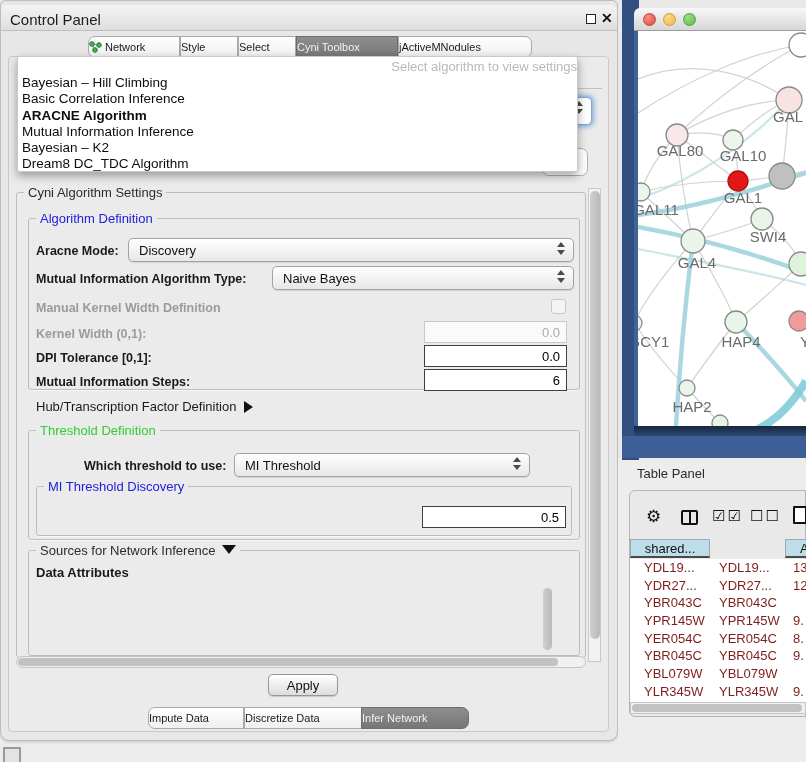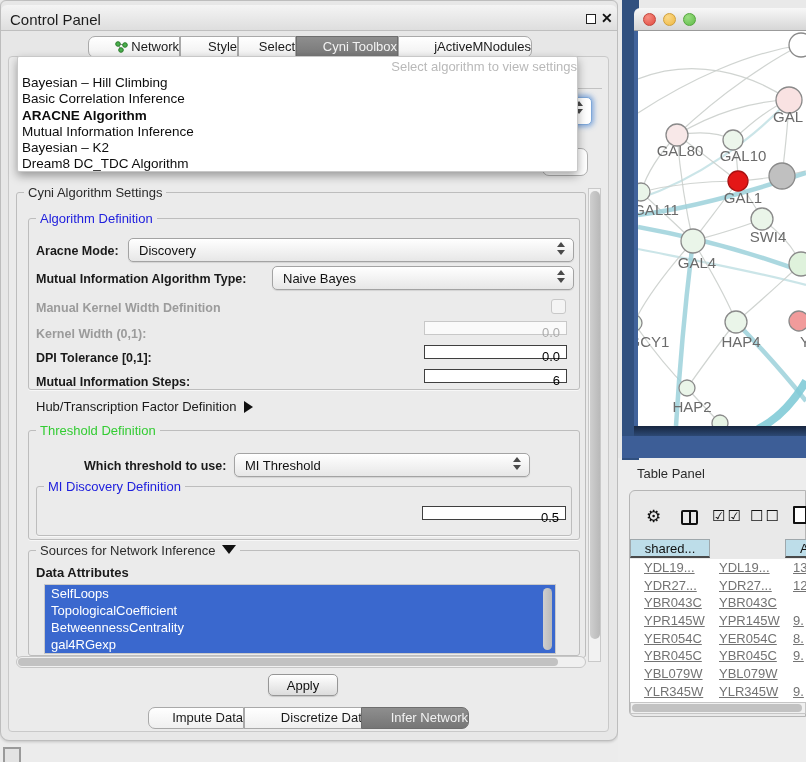--- a/index.html
+++ b/index.html
@@ -9,21 +9,21 @@
   
   .cp-window{left:0;top:4;width:618px;height:741px;background:#E7E7E7;border:1px solid #BDBDBD;
              border-radius:6px 6px 9px 9px;box-shadow:0 1px 3px rgba(0,0,0,.18);}
   .cp-titlebar{left:1px;top:5px;width:616px;height:26px;border-radius:6px 6px 0 0;
                background:linear-gradient(#F4F4F4,#DEDEDE);border-bottom:1px solid #BFBFBF;}
   .cp-title{left:10px;top:11px;font-size:15px;color:#1c1c1c;}
   .float-ic{left:586px;top:14px;width:10px;height:10px;border:1.5px solid #222;background:#fff;}
   .close-ic{left:601px;top:10px;font-size:14px;font-weight:bold;color:#111;cursor:default;}
   
   .seg{height:22px;background:linear-gradient(#FFFFFF,#EFEFEF);border:1px solid #A9A9A9;
-       font-size:13px;color:#1a1a1a;text-align:right;line-height:20px;white-space:nowrap;}
+       font-size:11px;color:#1a1a1a;text-align:left;line-height:20px;white-space:nowrap;}
   .seg.sel{background:linear-gradient(#8E8E8E,#767676);color:#F2F2F2;border-color:#6E6E6E;}
   .seg.first{border-radius:7px 0 0 7px;}
   .seg.last{border-radius:0 7px 7px 0;}
   .content-bg{left:8px;top:56px;width:601px;height:676px;background:#EBEBEB;border:1px solid #C9C9C9;border-radius:4px;}
   .ghost{font-size:13px;color:#222;opacity:.15;white-space:nowrap;}
   
   .popup{left:17px;top:56px;width:561px;height:116px;background:#FFF;border:1px solid #C8C8C8;
          border-radius:2px;box-shadow:0 4px 10px rgba(0,0,0,.35);z-index:10;overflow:hidden;}
   .popup-ph{height:16px;text-align:right;font-size:13px;color:#B9B9B9;padding-top:2px;}
   .popup-item{height:16.3px;line-height:16.3px;font-size:13.5px;color:#0d0d0d;padding-left:4px;white-space:nowrap;}
@@ -41,21 +41,21 @@
   .plain{font-size:13px;color:#1a1a1a;white-space:nowrap;}
   
   .combo{height:24px;border:1px solid #A3A3A3;border-radius:5px;background:linear-gradient(#FFFFFF,#E7E7E7);
          box-shadow:0 1px 1px rgba(0,0,0,.10);}
   .combo .val{position:absolute;left:10px;top:4px;font-size:13px;color:#111;white-space:nowrap;}
   .stepper{position:absolute;right:7px;top:3px;width:9px;}
   .st-up{width:0;height:0;border-left:4px solid transparent;border-right:4px solid transparent;
          border-bottom:5px solid #4A4A4A;margin-bottom:3px;}
   .st-dn{width:0;height:0;border-left:4px solid transparent;border-right:4px solid transparent;
          border-top:5px solid #4A4A4A;}
-  .fld{height:14px;background:#FFF;border:1.5px solid #3F3F3F;font-size:13px;color:#000;
+  .fld{height:22px;background:#FFF;border:1.5px solid #3F3F3F;font-size:13px;color:#000;
        text-align:right;padding:3px 6px 0 0;}
   .fld.dis{border:1px solid #C8C8C8;background:#FAFAFA;color:#ABABAB;}
   .chk{width:15px;height:15px;border:1px solid #C8C8C8;border-radius:3px;background:#F4F4F4;}
   .arrow-r{display:inline-block;margin-left:8px;width:0;height:0;border-top:6px solid transparent;
            border-bottom:6px solid transparent;border-left:9px solid #111;vertical-align:-2px;}
   .arrow-d{display:inline-block;margin-left:6px;width:0;height:0;border-left:7px solid transparent;
            border-right:7px solid transparent;border-top:9px solid #111;vertical-align:1px;}
   
   .sbv{background:#F2F2F2;border:1px solid #C9C9C9;}
   .sbthumb{background:linear-gradient(90deg,#CFCFCF,#B9B9B9);border-radius:5px;}
@@ -90,21 +90,21 @@
   .tp-title{left:637px;top:466px;font-size:13px;color:#2b2b2b;}
   .tp-window{left:629px;top:490px;width:177px;height:227px;background:#E9E9E9;border:1px solid #B5B5B5;border-radius:6px 0 0 6px;}
   .tool-glyph{font-size:17px;color:#111;}
   .col-ic{left:681px;top:510px;width:17px;height:15px;border:2px solid #111;border-radius:2px;}
   .col-ic div{position:absolute;left:5.5px;top:0;width:2px;height:100%;background:#111;}
   .page-ic{left:793px;top:506px;width:14px;height:18px;border:2px solid #111;border-radius:1px;background:#fff;}
   .th{height:19px;font-size:13px;color:#111;text-align:center;line-height:18px;border:1px solid #9FA8AC;
       border-bottom:2px solid #4A4A4A;}
   .th.hl{background:#BDDDE9;} .th.norm{background:#E4E4E4;}
   .tbody{left:630px;top:559px;width:176px;height:143px;background:#FFF;overflow:hidden;}
-  .trow{display:flex;height:17.7px;line-height:17.6px;font-size:13px;color:#737373;text-decoration:underline;}
+  .trow{display:flex;height:17.7px;line-height:17.6px;font-size:13px;color:#7f1d1d;}
   .tcell{flex:none;overflow:hidden;white-space:nowrap;box-sizing:border-box;}
   .c0{width:80px;padding-left:14px;} .c1{width:75px;padding-left:9px;} .c2{width:60px;padding-left:8px;}
 </style>
 </head>
 <body>
 
 <div id="app">
 
   <div class="abs cp-window"></div>
   <div class="abs cp-titlebar"></div>
@@ -201,35 +201,29 @@
   <div class="abs lbl" style="left:84px;top:459px;">Which threshold to use:</div>
   <div class="abs combo" style="left:234px;top:453px;width:296px;">
     <span class="val">MI Threshold</span>
     <div class="stepper">
         <div class="st-up"></div>
         <div class="st-dn"></div>
       </div>
   </div>
 
   <div class="abs grp" style="left:36px;top:486px;width:536px;height:50px;"></div>
-  <div class="abs grp-label blue" style="left:44px;top:479px;">MI Discovery Definition</div>
+  <div class="abs grp-label blue" style="left:44px;top:479px;">MI Threshold Discovery</div>
 
   <div class="abs fld" style="left:422px;top:506px;width:144px;">0.5</div>
 
   <div class="abs grp" style="left:28px;top:550px;width:552px;height:106px;"></div>
   <div class="abs grp-label" style="left:36px;top:543px;">
     <span>Sources for Network Inference</span><span class="arrow-d"></span>
   </div>
   <div class="abs lbl" style="left:36px;top:565px;font-size:13px;">Data Attributes</div>
-  <div class="abs attr-list" style="left:44px;top:584px;width:512px;height:70px;">
-      <div class="attr-item">SelfLoops</div>
-      <div class="attr-item">TopologicalCoefficient</div>
-      <div class="attr-item">BetweennessCentrality</div>
-      <div class="attr-item">gal4RGexp</div>
-    </div>
   <div class="abs sbthumb" style="left:543px;top:588px;width:9px;height:62px;"></div>
 
   <div class="abs sbh" style="left:16px;top:656px;width:570px;height:12px;"></div>
   <div class="abs sbthumb-h" style="left:18px;top:658px;width:540px;height:8px;"></div>
 
   <div class="abs btn" style="left:268px;top:674px;width:70px;">Apply</div>
   <div class="abs seg first" style="left:148px;top:707px;width:96px;"><span>Impute Data</span></div>
   <div class="abs seg" style="left:244px;top:707px;width:126px;"><span>Discretize Data</span></div>
   <div class="abs seg sel last" style="left:361px;top:707px;width:108px;"><span>Infer Network</span></div>
 

